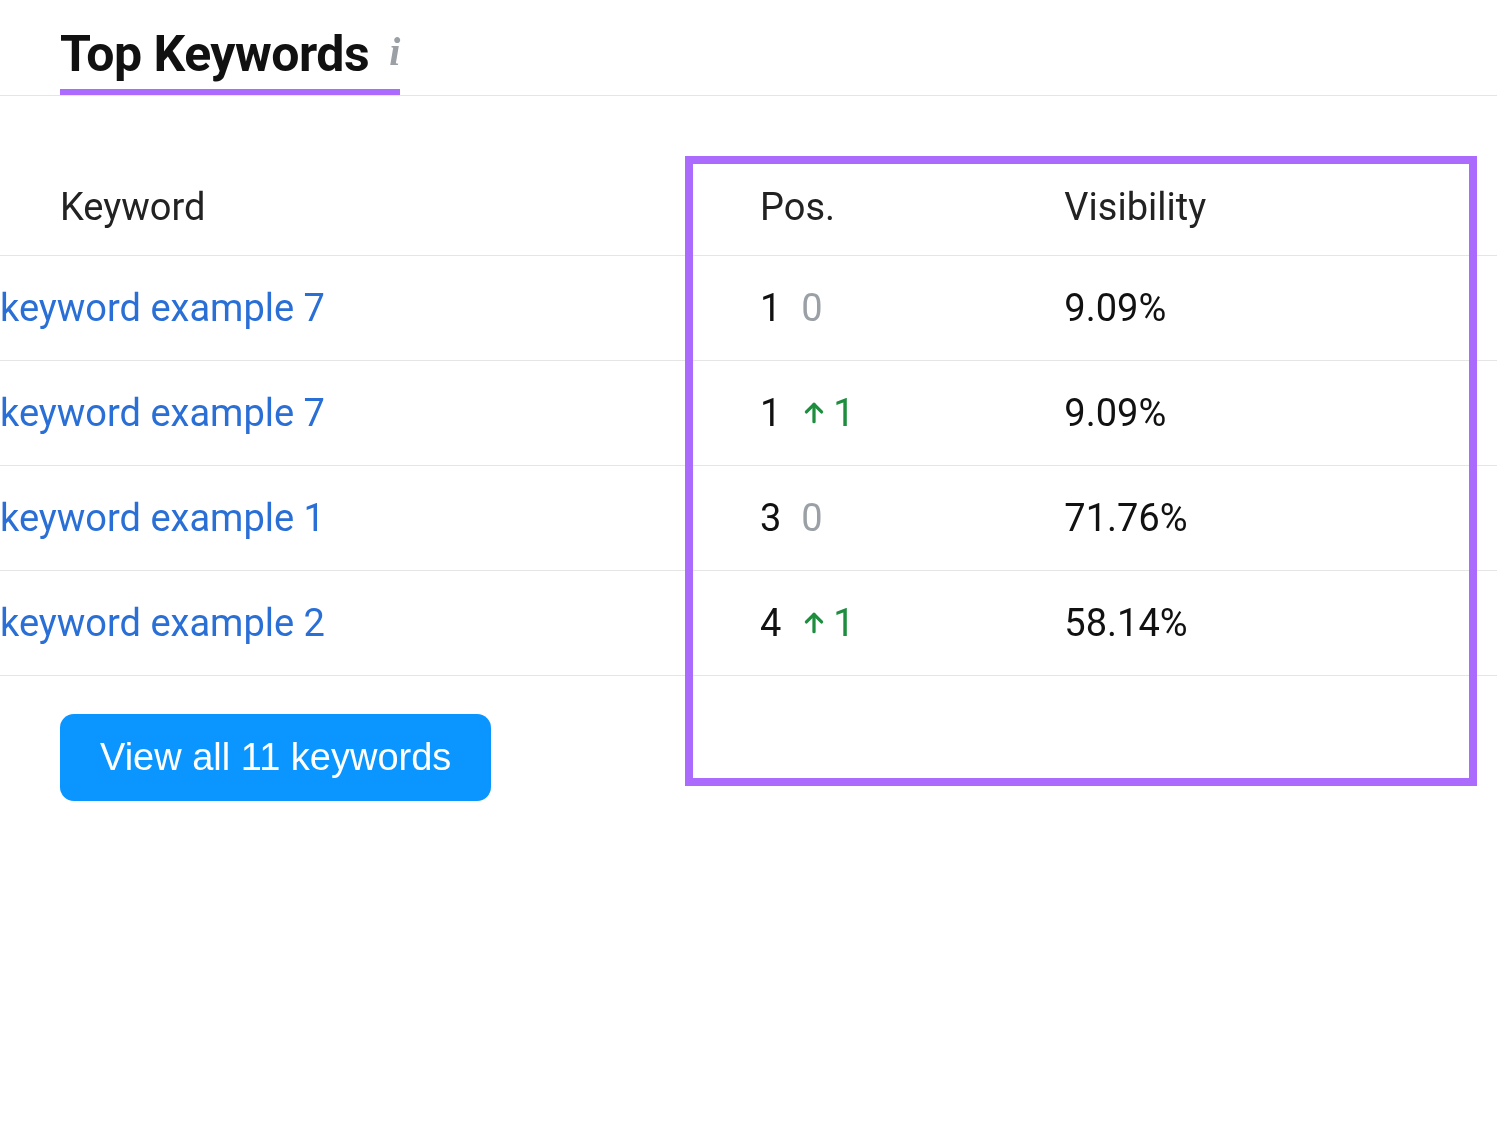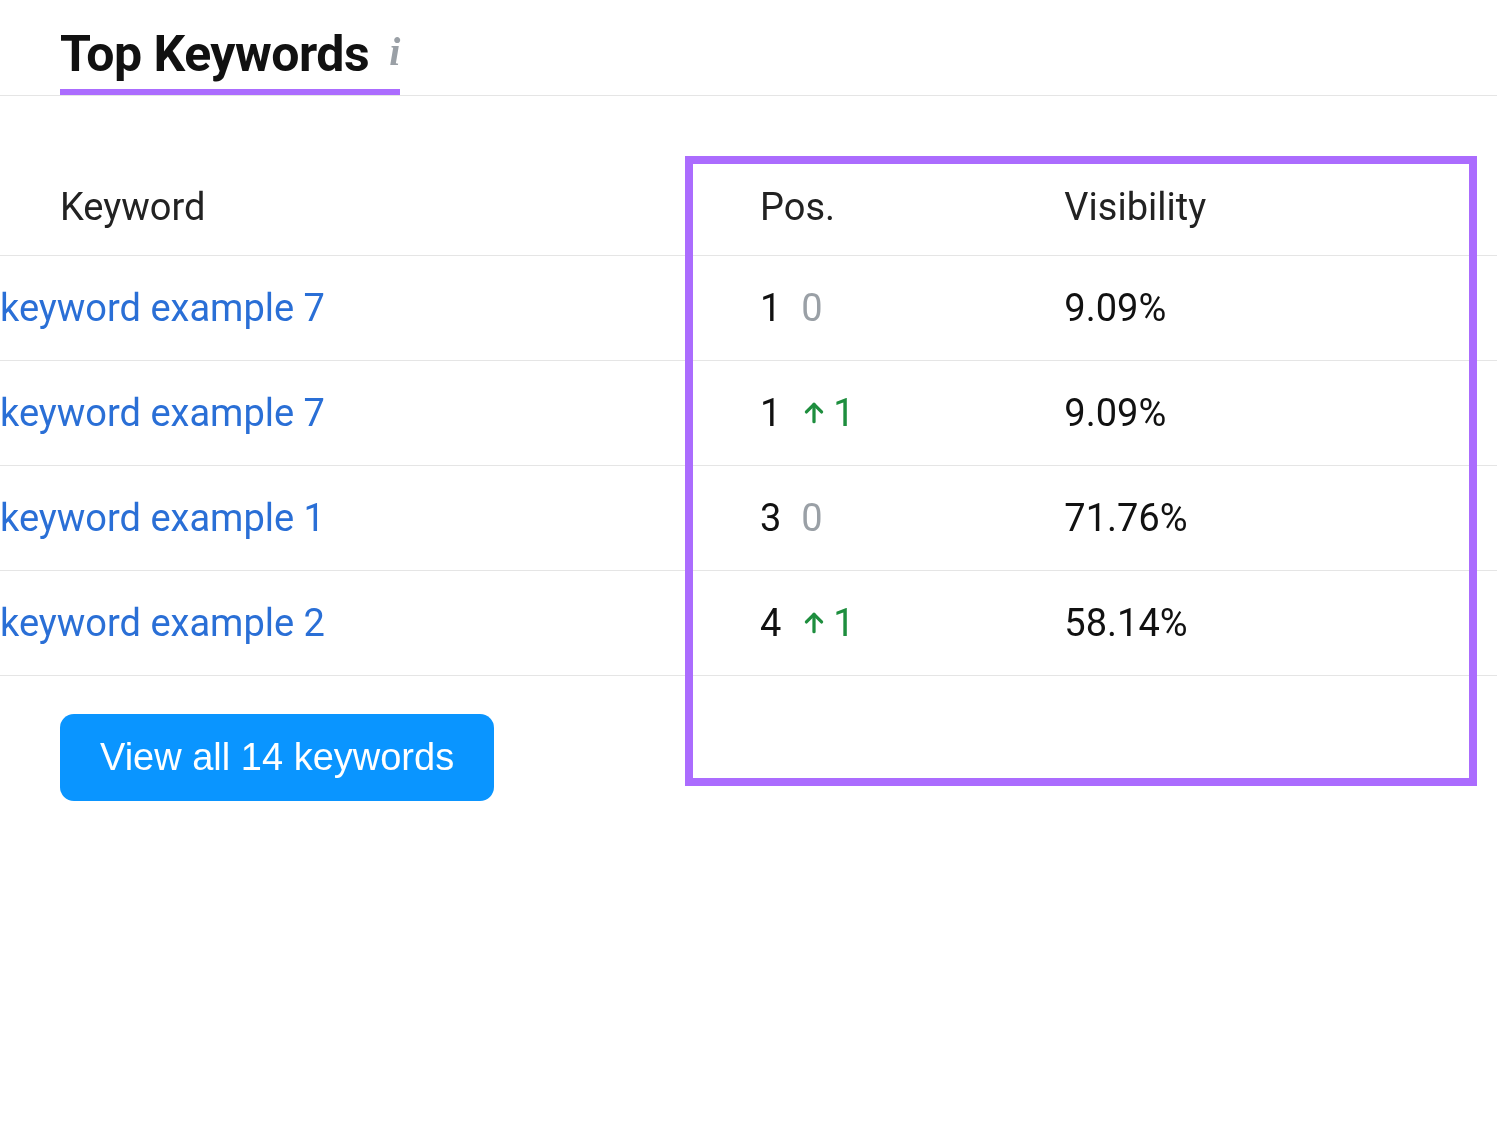--- a/index.html
+++ b/index.html
@@ -170,15 +170,15 @@
               </span>
             </span></td>
           <td class="td-vis"><span class="vis-val">58.14%</span></td>
         </tr>
       </tbody>
   </table>
 
   <div class="highlight-frame" id="hl" style="left: 685px; top: 156px; width: 792px; height: 629.5px;"></div>
 
   <div class="footer">
-    <button class="viewall-btn">View all 14 keywords</button>
+    <button class="viewall-btn">View all 11 keywords</button>
   </div>
 </div>
 
 </body></html>

